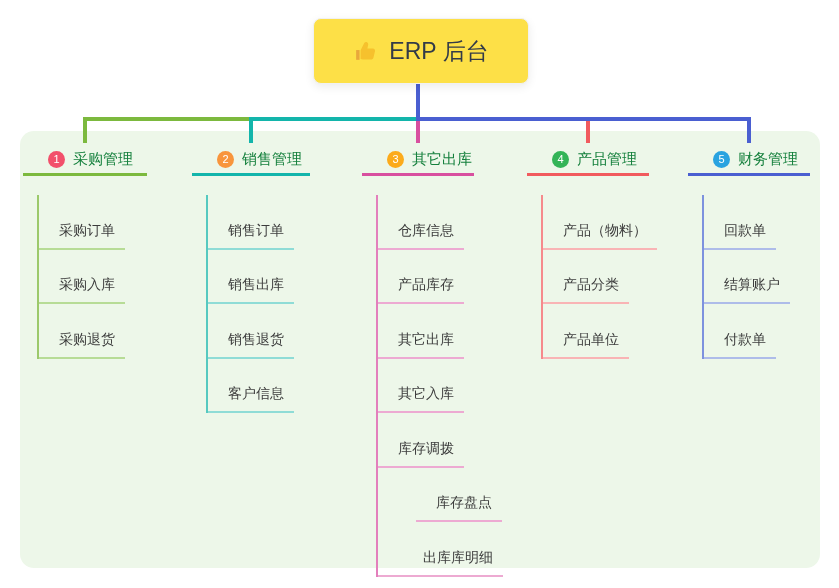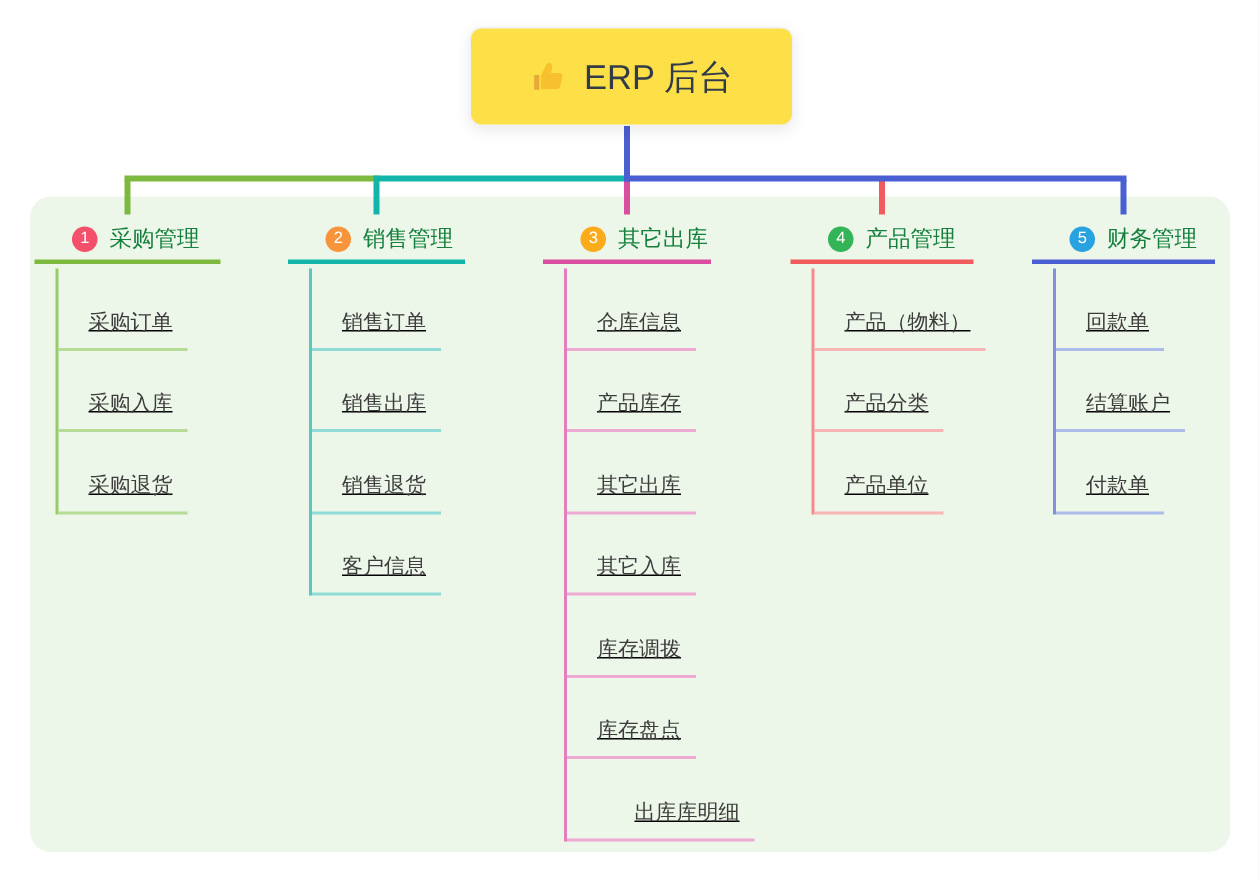--- a/index.html
+++ b/index.html
@@ -26,21 +26,21 @@
     border-bottom-style:solid; border-bottom-width:3px;
     display:flex; align-items:center; gap:8px; padding-left:25px;
     box-sizing:border-box; z-index:3;
   }
   .badge {
     width:17px; height:17px; border-radius:50%; flex:none;
     color:#ffffff; font-size:11px; line-height:17px; text-align:center;
   }
   .branch-title { font-size:15px; color:#15803d; white-space:nowrap; }
   .children {
-    position:absolute; top:179px; border-left:2px solid; z-index:3;text-decoration:underline;
+    position:absolute; top:195px; border-left:2px solid; z-index:3;
   }
   .child-row {
     height:54.5px; box-sizing:border-box; width:max-content;
     display:flex; align-items:flex-end;
     padding:0 10px 8px 20px; border-bottom:2px solid;
     font-size:14px; color:#3c3c3c; white-space:nowrap;
   }
 </style>
 </head>
 <body style="background: rgb(255, 255, 255);">
@@ -91,21 +91,21 @@
     <div class="branch-header" style="left: 362px; width: 112px; border-bottom-color: rgb(216, 79, 159);">
       <span class="badge" style="background: rgb(252, 171, 27);">3</span>
       <span class="branch-title">其它出库</span>
     </div>
     <div class="children" style="left: 376px; border-left-color: rgb(227, 127, 188);">
       <div class="child-row" style="border-bottom-color: rgb(237, 170, 210);">仓库信息</div>
       <div class="child-row" style="border-bottom-color: rgb(237, 170, 210);">产品库存</div>
       <div class="child-row" style="border-bottom-color: rgb(237, 170, 210);">其它出库</div>
       <div class="child-row" style="border-bottom-color: rgb(237, 170, 210);">其它入库</div>
       <div class="child-row" style="border-bottom-color: rgb(237, 170, 210);">库存调拨</div>
-      <div class="child-row" style="border-bottom-color: rgb(237, 170, 210);">库存盘点</div>
+      <div class="child-row" style="border-bottom-color: rgb(237, 170, 210); margin-left: 38px;">库存盘点</div>
       <div class="child-row" style="border-bottom-color: rgb(237, 170, 210); padding-left: 45px;">出库库明细</div>
     </div>
     <div class="branch-header" style="left: 527px; width: 122px; border-bottom-color: rgb(241, 91, 94);">
       <span class="badge" style="background: rgb(51, 180, 87);">4</span>
       <span class="branch-title">产品管理</span>
     </div>
     <div class="children" style="left: 541px; border-left-color: rgb(246, 138, 140);">
       <div class="child-row" style="border-bottom-color: rgb(249, 180, 181);">产品（物料）</div>
       <div class="child-row" style="border-bottom-color: rgb(249, 180, 181);">产品分类</div>
       <div class="child-row" style="border-bottom-color: rgb(249, 180, 181);">产品单位</div>

